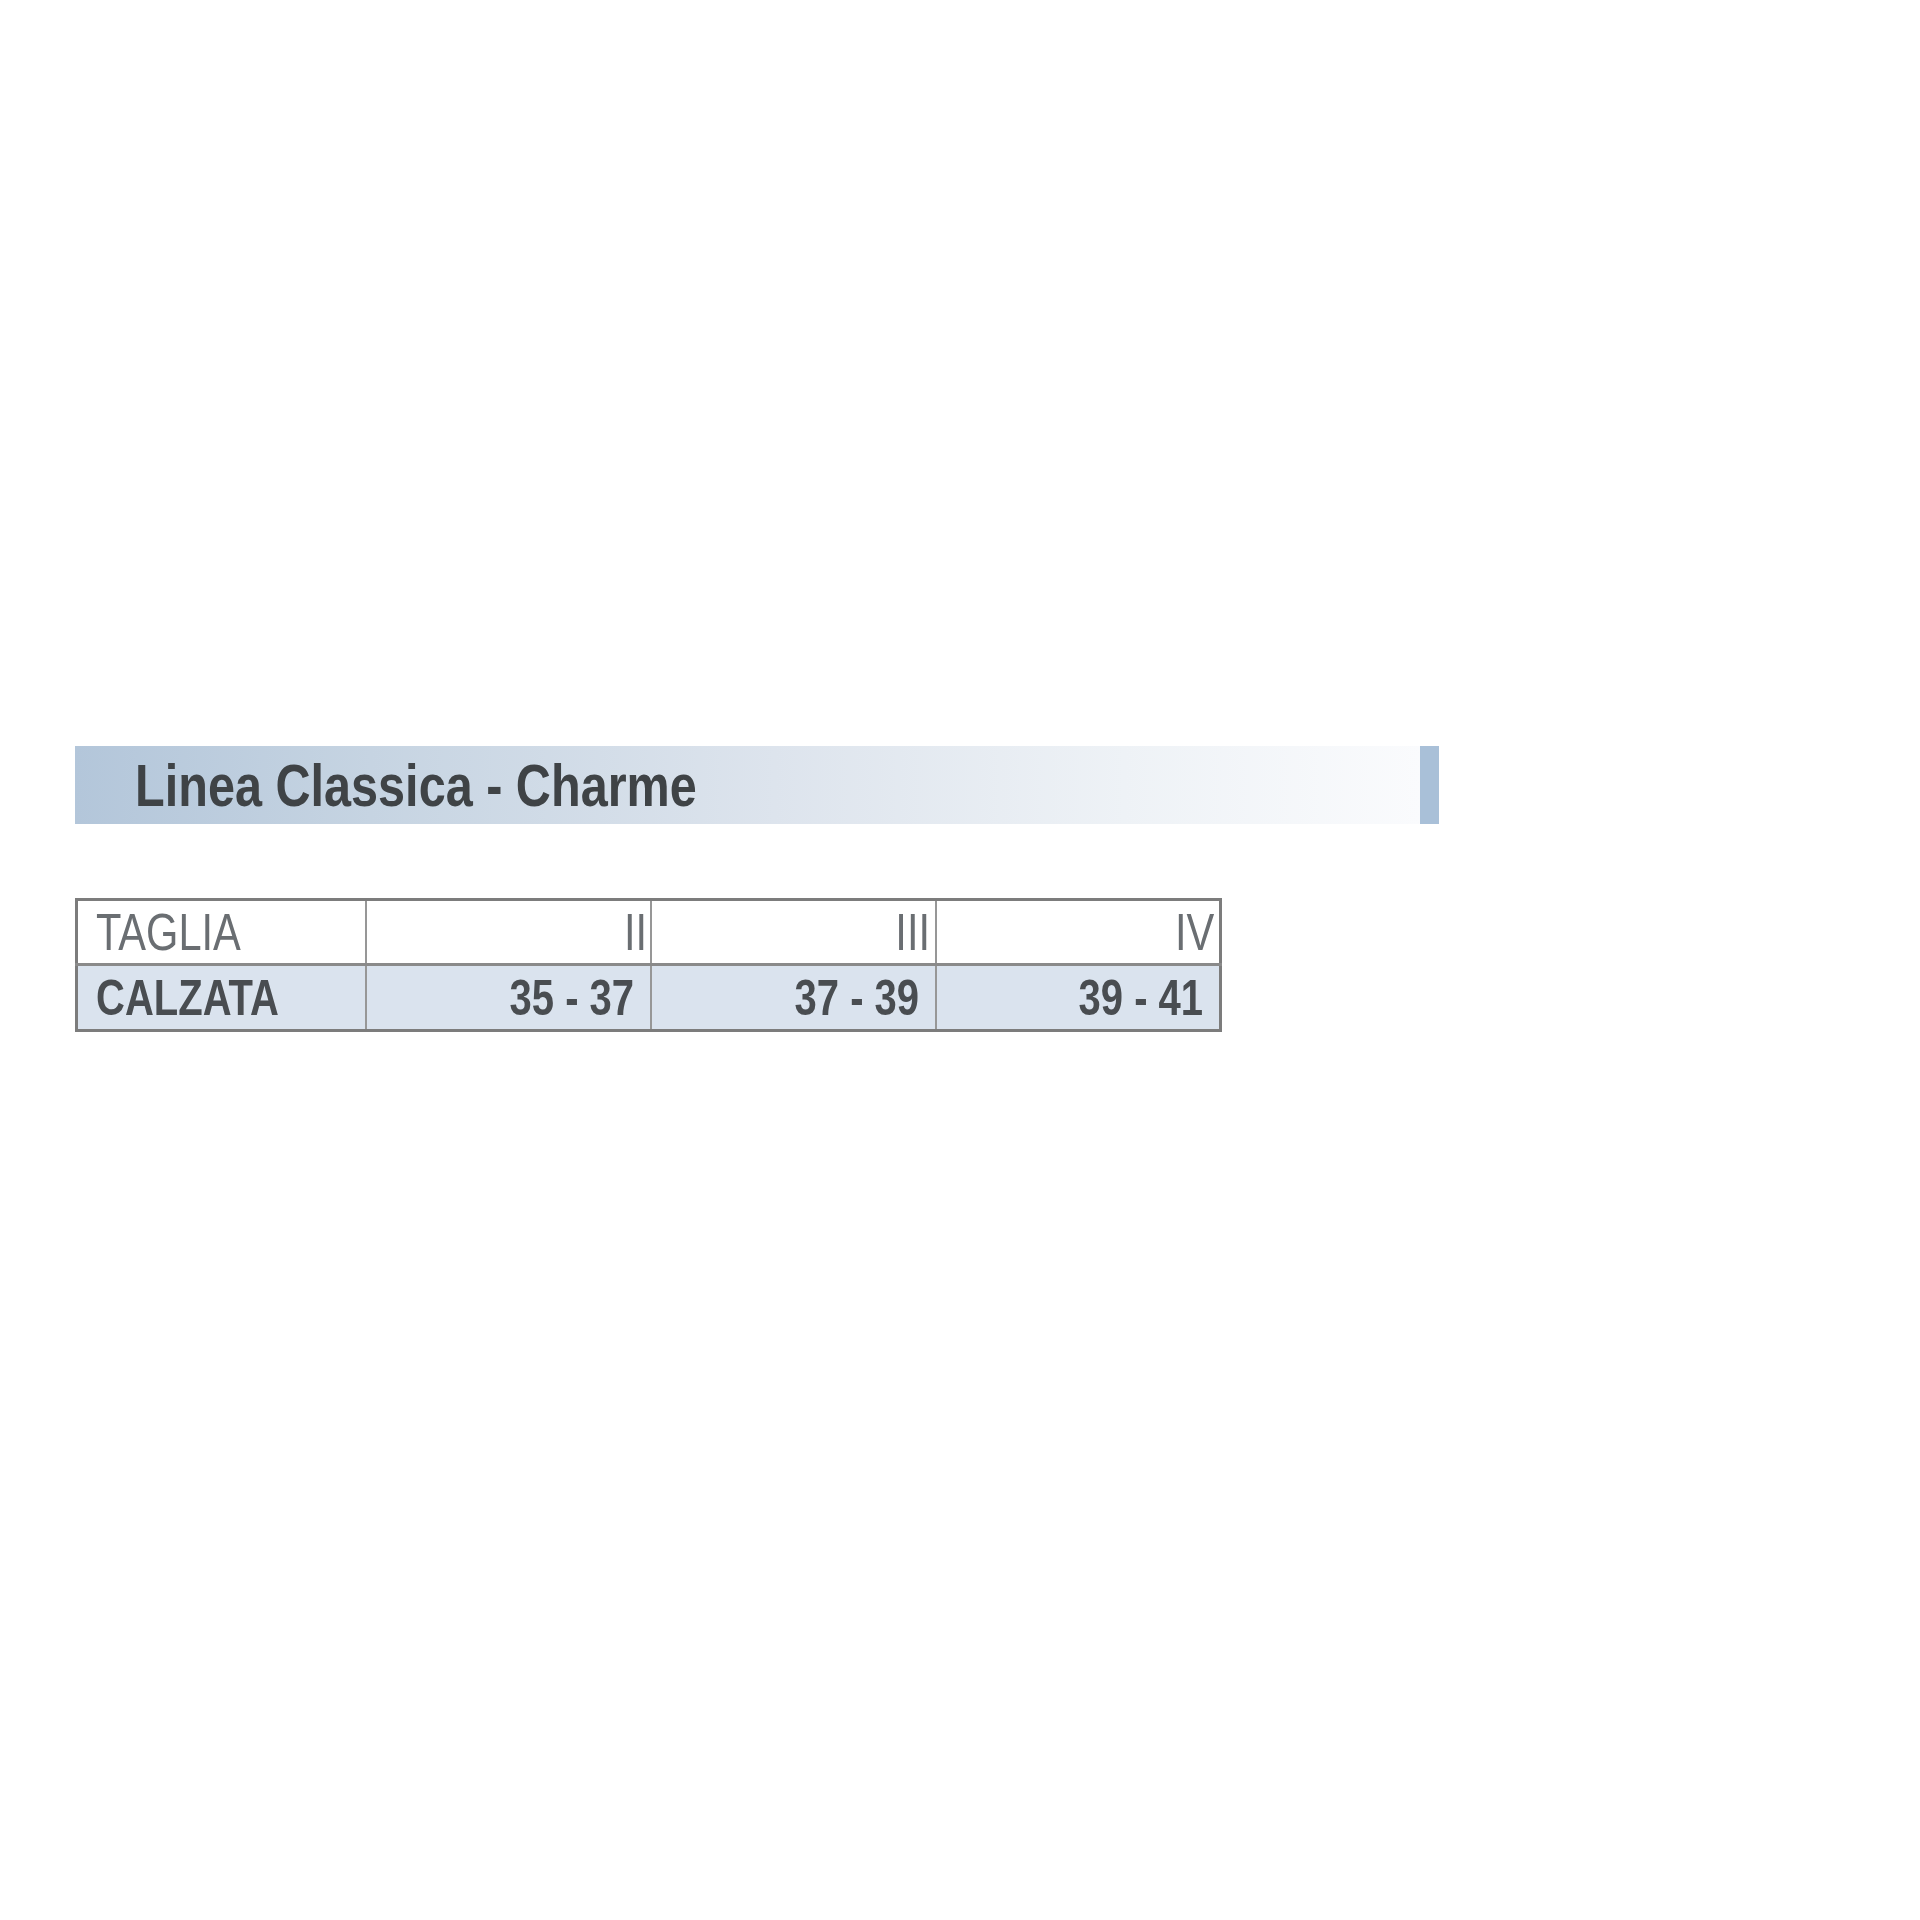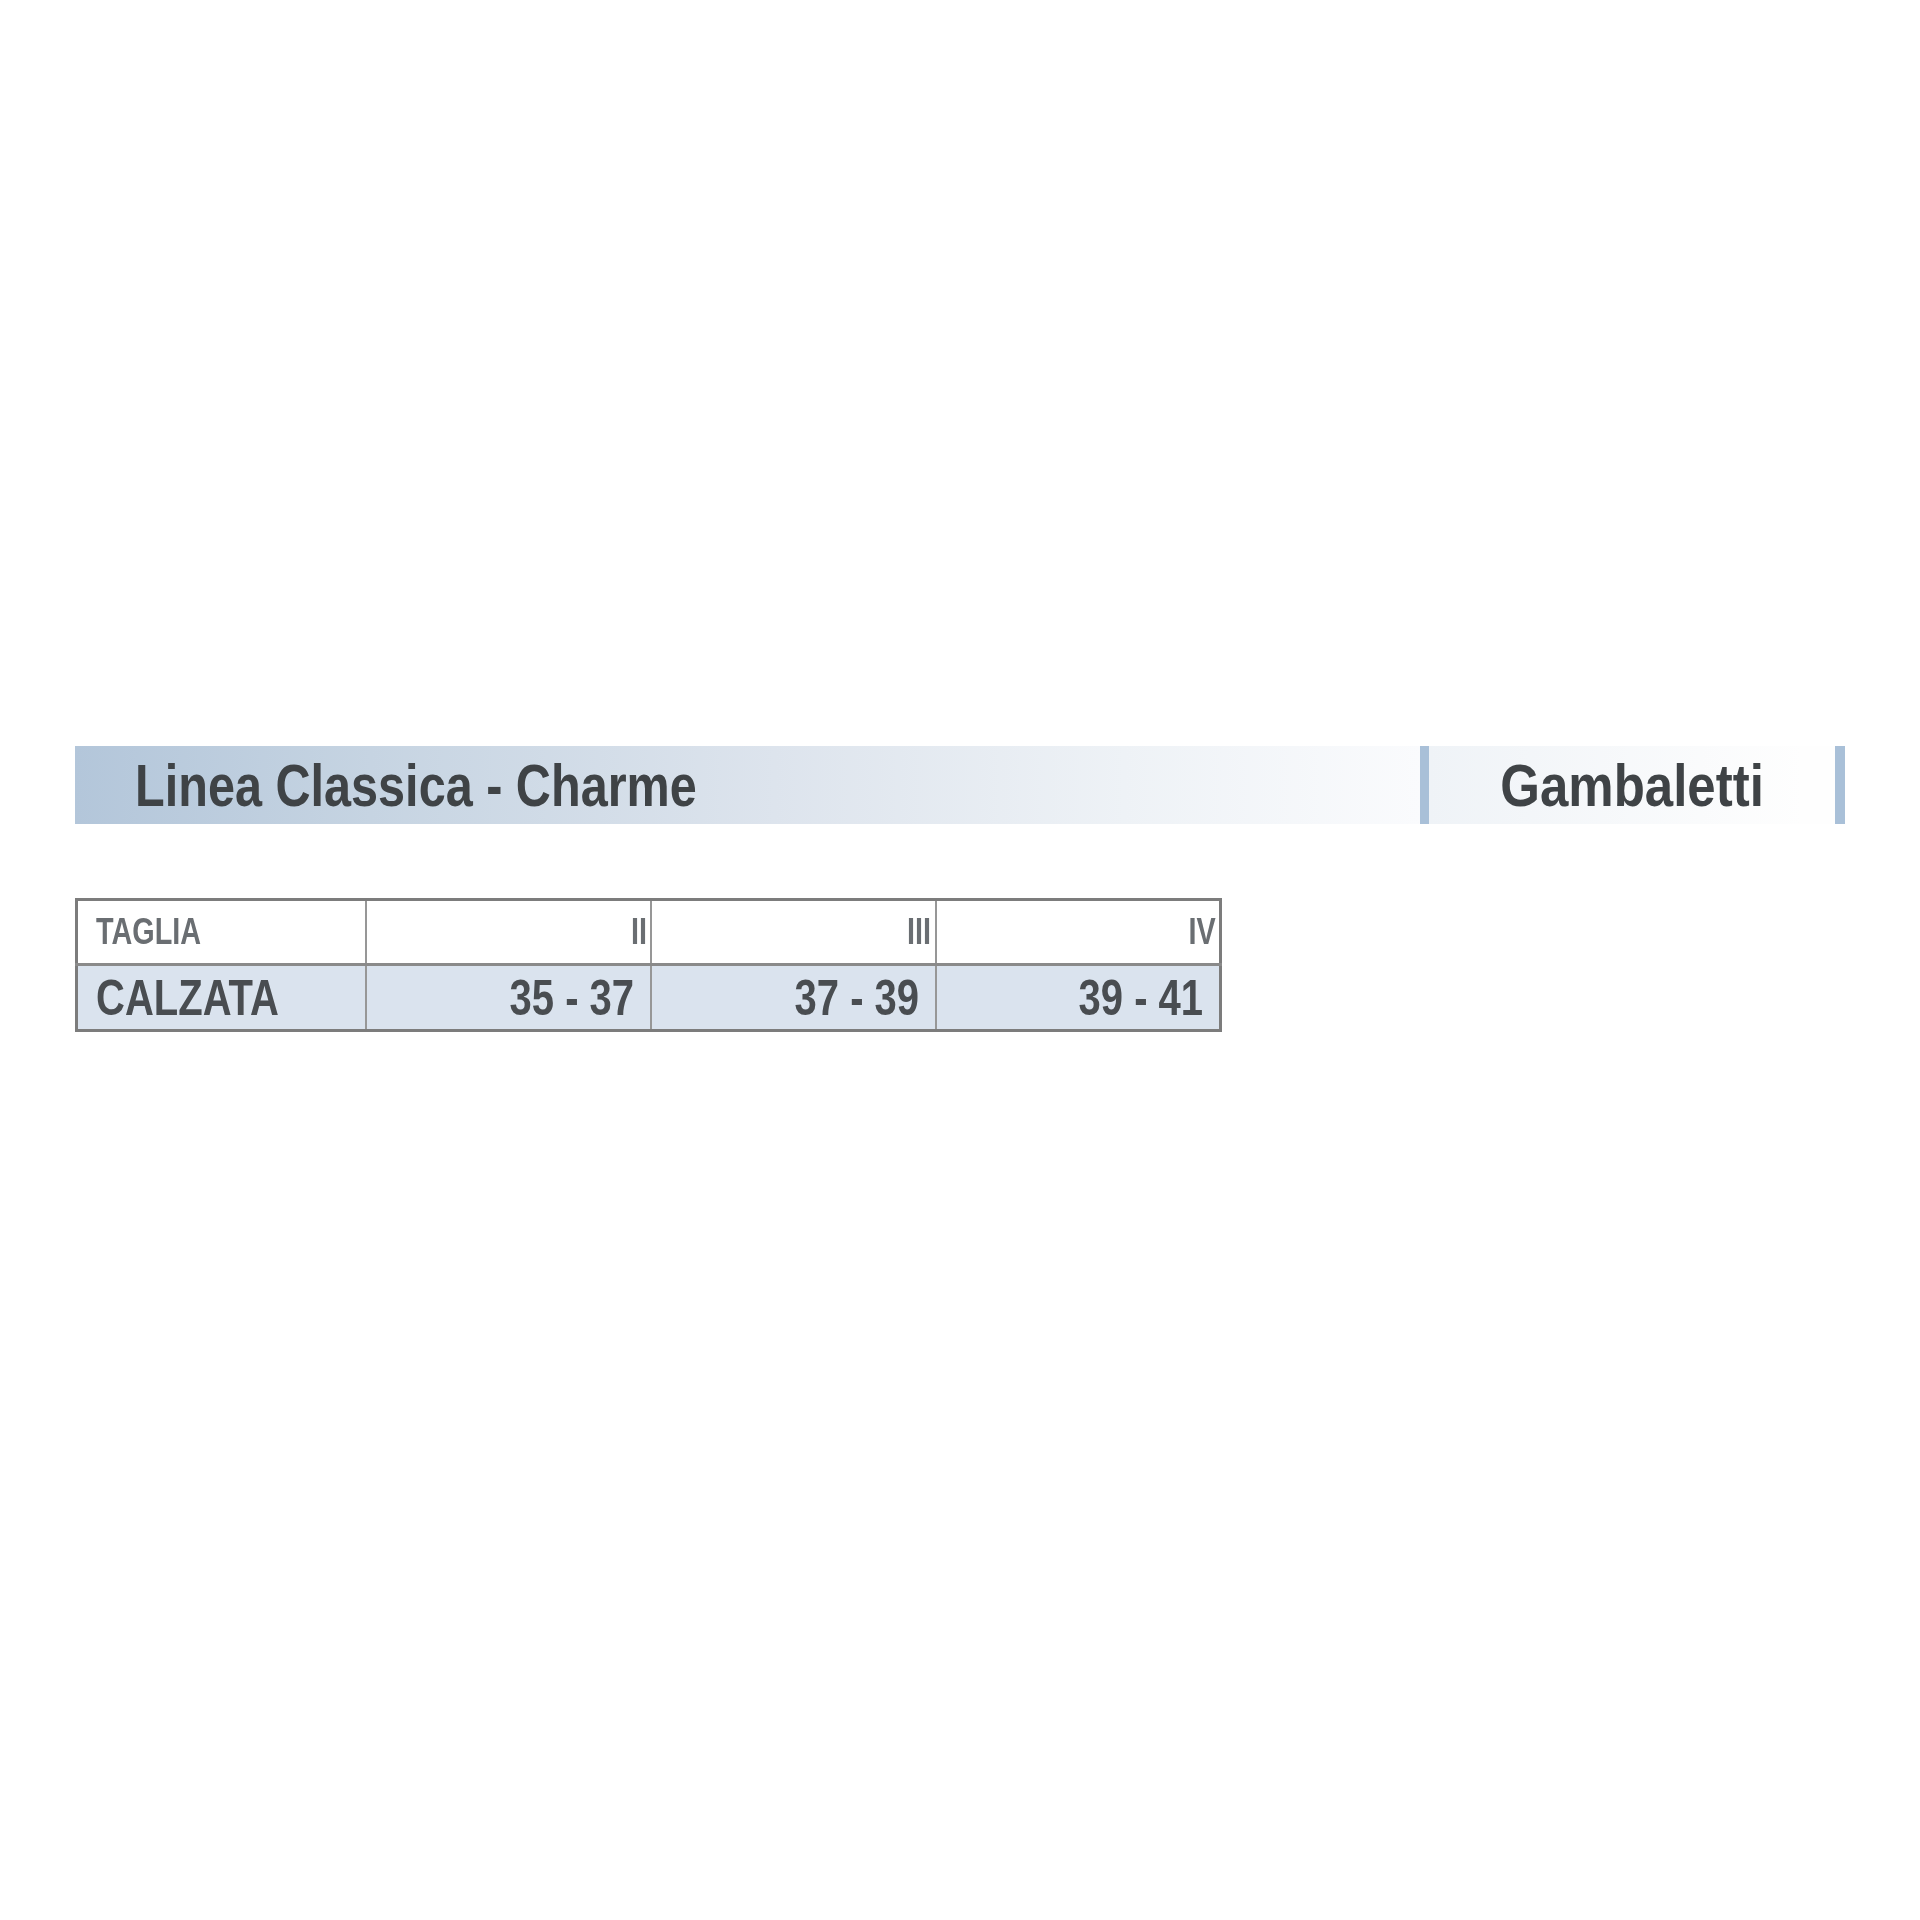--- a/index.html
+++ b/index.html
@@ -49,21 +49,21 @@
     border:3px solid var(--table-border-outer,#7c7c7c);
   }
   .size-table col.c0 { width:289px; }
   .size-table col.c1, .size-table col.c2, .size-table col.c3 { width:285px; }
   .size-table th, .size-table td {
     border:2px solid var(--table-border-inner,#979797);
     height:62px; padding:0; text-align:right; vertical-align:middle;
     background:#ffffff;
   }
   .size-table th {
-    font-size:36px; font-weight:bold;
+    font-size:52px; font-weight:normal;
     color:var(--table-header-text,#6a6e72);
     border-bottom:3px solid var(--table-border-mid,#8a8a8a);
   }
   .size-table tr.data td {
     font-size:50px; font-weight:bold; height:63px;
     color:var(--table-data-text,#494d51);
     background:var(--table-row-bg,#dae3ee);
   }
   .cell-left { text-align:left !important; padding-left:18px !important; }
 
@@ -81,23 +81,20 @@
 </head>
 <body>
 
 <div class="page">
 
   <div class="header-row">
     <div class="bar-main">
       <span class="t-title">Linea Classica - Charme</span>
     </div>
     <div class="v-divider"></div>
-    <div class="bar-cat">
-      <span class="t-cat">Gambaletti</span>
-    </div>
     <div class="v-divider v-divider-r"></div>
   </div>
 
   <table class="size-table">
     <colgroup>
         <col class="c0">
         <col class="c1">
         <col class="c2">
         <col class="c3">
       </colgroup>

